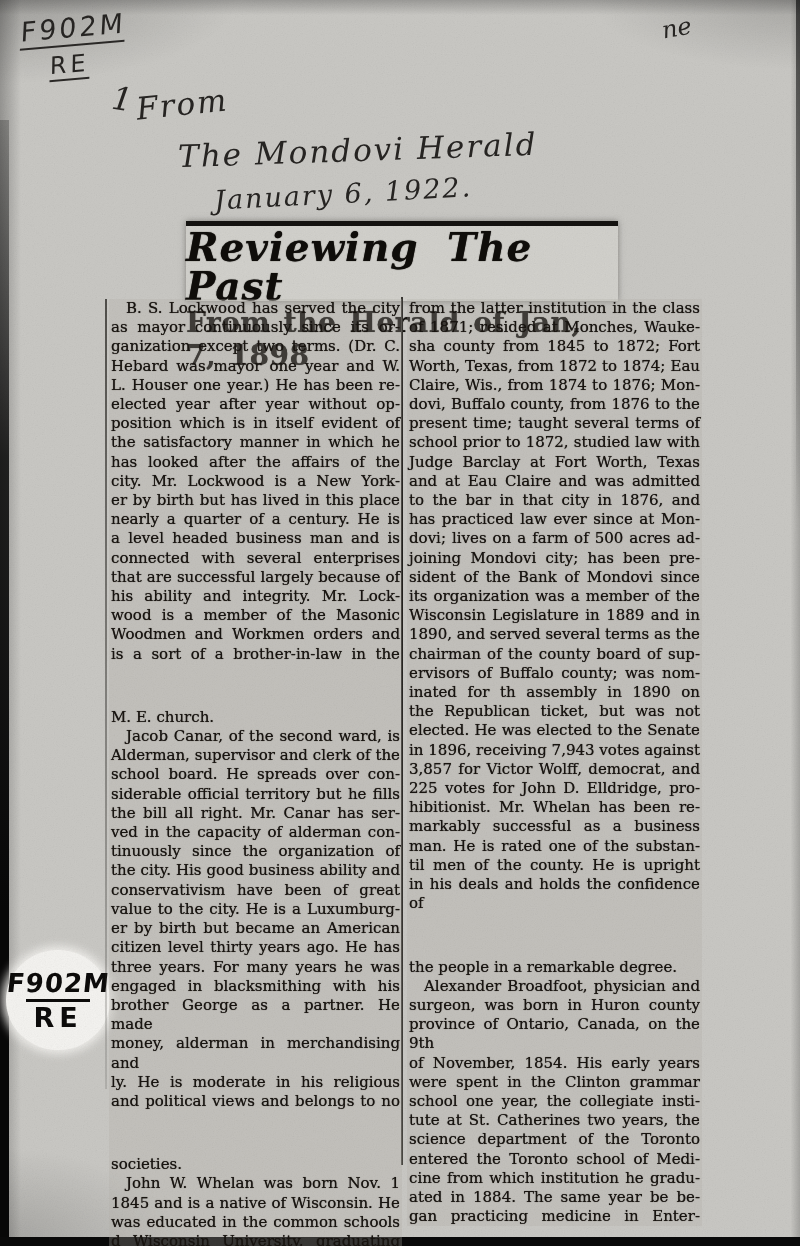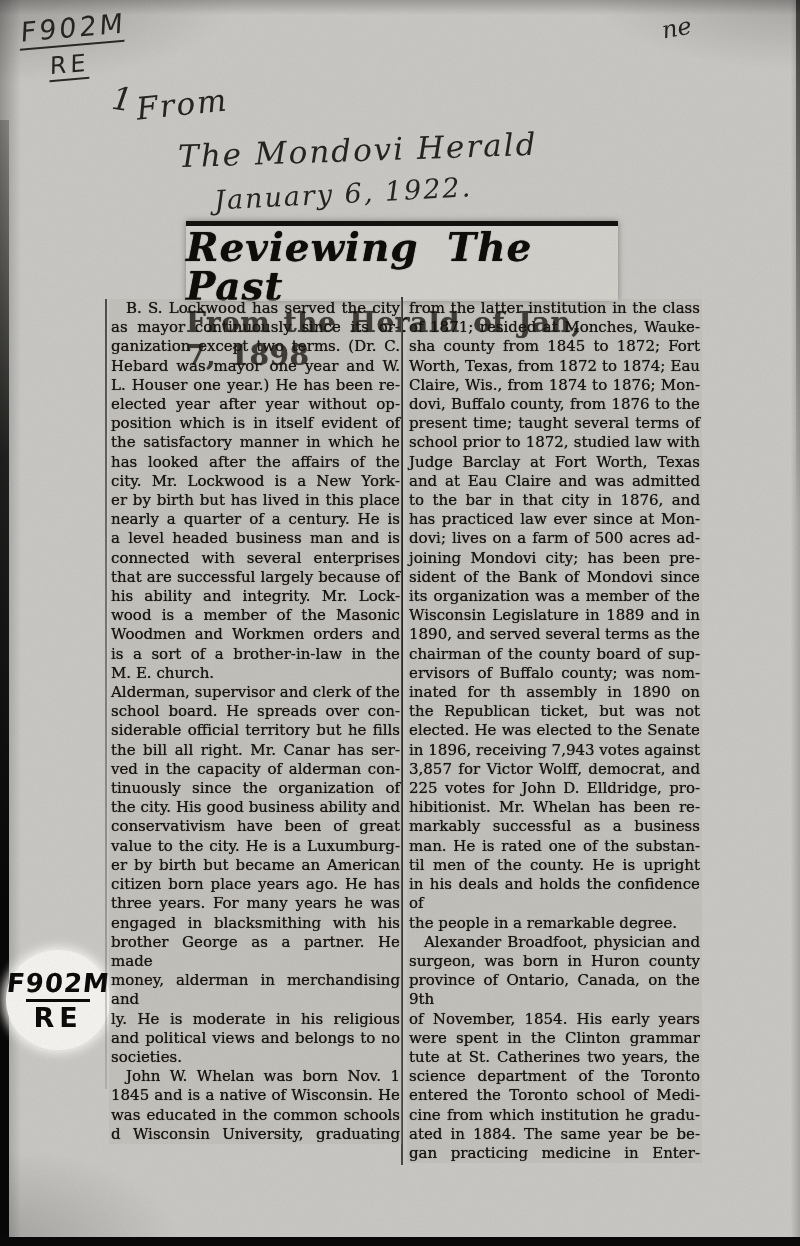--- a/index.html
+++ b/index.html
@@ -77,21 +77,21 @@
   .column{
     position:absolute;top:299px;
     font-size:15px;line-height:19.2px;
     color:#181410;
     text-shadow:0 0 .8px rgba(24,20,16,.85);
     background:rgba(178,176,170,.28);
   }
   .col-left{left:109px;width:289px;padding:0 2px;}
   .col-right{left:407px;width:291px;padding:0 2px;}
   .line{text-align:justify;text-align-last:justify;white-space:normal;}
-  .line.end{text-align-last:left;}
+  .line.end{text-align-last:left;margin-top:44px;}
   .line.indent{text-indent:15px;}
   .col-divider{position:absolute;left:401px;top:297px;width:2px;height:868px;
     background:linear-gradient(to bottom,#3a3834,#201e1b 30%,#35332f 70%,#4a4843);}
   .clip-left-edge{position:absolute;left:105px;top:299px;width:2px;height:790px;
     background:linear-gradient(to bottom, rgba(40,38,34,.75), rgba(40,38,34,.15));}
 </style>
 </head>
 <body>
 
 <div class="page">
@@ -139,31 +139,32 @@
       <div class="line">er by birth but has lived in this place</div>
       <div class="line">nearly a quarter of a century.  He is</div>
       <div class="line">a level headed business man and is</div>
       <div class="line">connected with several enterprises</div>
       <div class="line">that are successful largely because of</div>
       <div class="line">his ability and integrity.  Mr. Lock-</div>
       <div class="line">wood is a member of the Masonic</div>
       <div class="line">Woodmen and Workmen orders and</div>
       <div class="line">is a sort of a brother-in-law in the</div>
       <div class="line end">M. E. church.</div>
+      <div class="line indent">Jacob Canar, of the second ward, is</div>
       <div class="line">Alderman, supervisor and clerk of the</div>
       <div class="line">school board.  He spreads over con-</div>
       <div class="line">siderable official territory but he fills</div>
       <div class="line">the bill all right.  Mr. Canar has ser-</div>
       <div class="line">ved in the capacity of alderman con-</div>
       <div class="line">tinuously since the organization of</div>
       <div class="line">the city. His good business ability and</div>
       <div class="line">conservativism have been of great</div>
       <div class="line">value to the city. He is a Luxumburg-</div>
       <div class="line">er by birth but became an American</div>
-      <div class="line">citizen born place years ago. He has</div>
+      <div class="line">citizen level thirty years ago. He has</div>
       <div class="line">three years.  For many years he was</div>
       <div class="line">engaged in blacksmithing with his</div>
       <div class="line">brother George as a partner. He made</div>
       <div class="line">money, alderman in merchandising and</div>
       <div class="line">ly.  He is moderate in his religious</div>
       <div class="line">and political views and belongs to no</div>
       <div class="line end">societies.</div>
       <div class="line indent">John W. Whelan was born Nov. 1</div>
       <div class="line">1845 and is a native of Wisconsin. He</div>
       <div class="line">was educated in the common schools</div>
@@ -201,20 +202,21 @@
       <div class="line">markably successful as a business</div>
       <div class="line">man.  He is rated one of the substan-</div>
       <div class="line">til men of the county.  He is upright</div>
       <div class="line">in his deals and holds the confidence of</div>
       <div class="line end">the people in a remarkable degree.</div>
       <div class="line indent">Alexander Broadfoot, physician and</div>
       <div class="line">surgeon, was born in Huron county</div>
       <div class="line">province of Ontario, Canada, on the 9th</div>
       <div class="line">of November, 1854.  His early years</div>
       <div class="line">were spent in the Clinton grammar</div>
+      <div class="line">school one year, the collegiate insti-</div>
       <div class="line">tute at St. Catherines two years, the</div>
       <div class="line">science department of the Toronto</div>
       <div class="line">entered the Toronto school of Medi-</div>
       <div class="line">cine from which institution he gradu-</div>
       <div class="line">ated in 1884.  The same year be be-</div>
       <div class="line">gan practicing medicine in Enter-</div>
     </div>
 
   <svg class="grain" width="800" height="1246" xmlns="http://www.w3.org/2000/svg">
     <filter id="grain-f">

